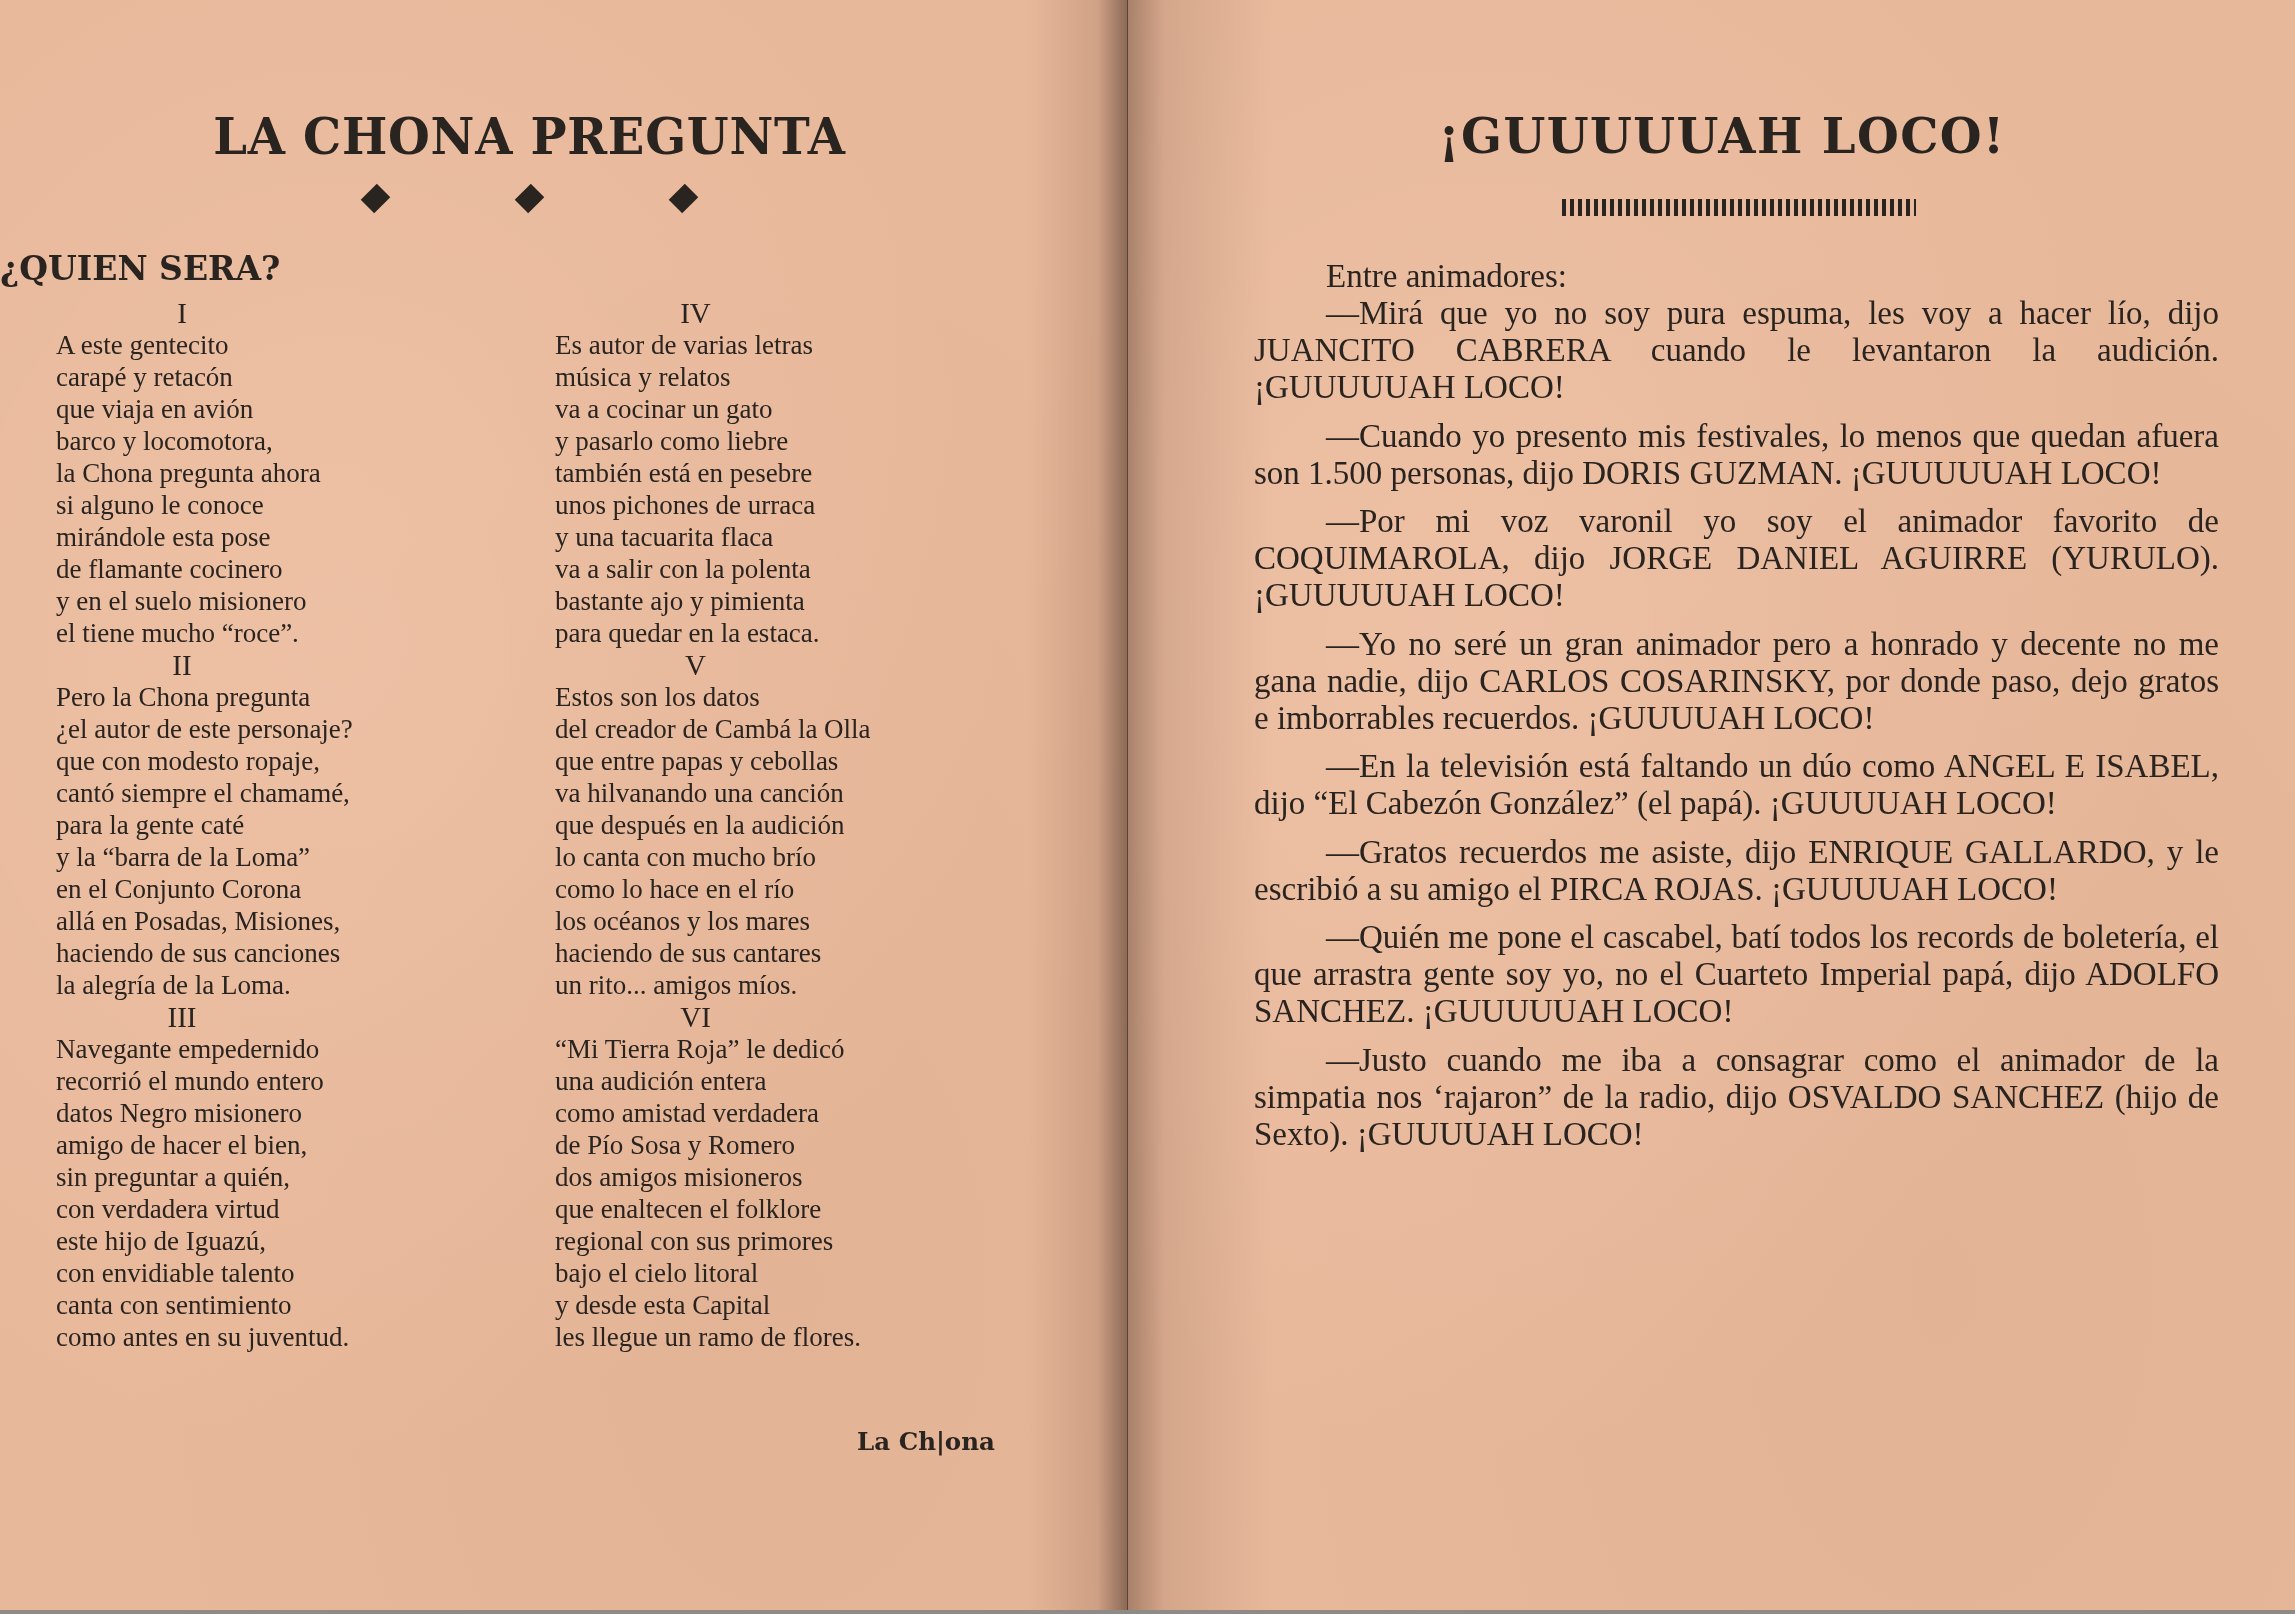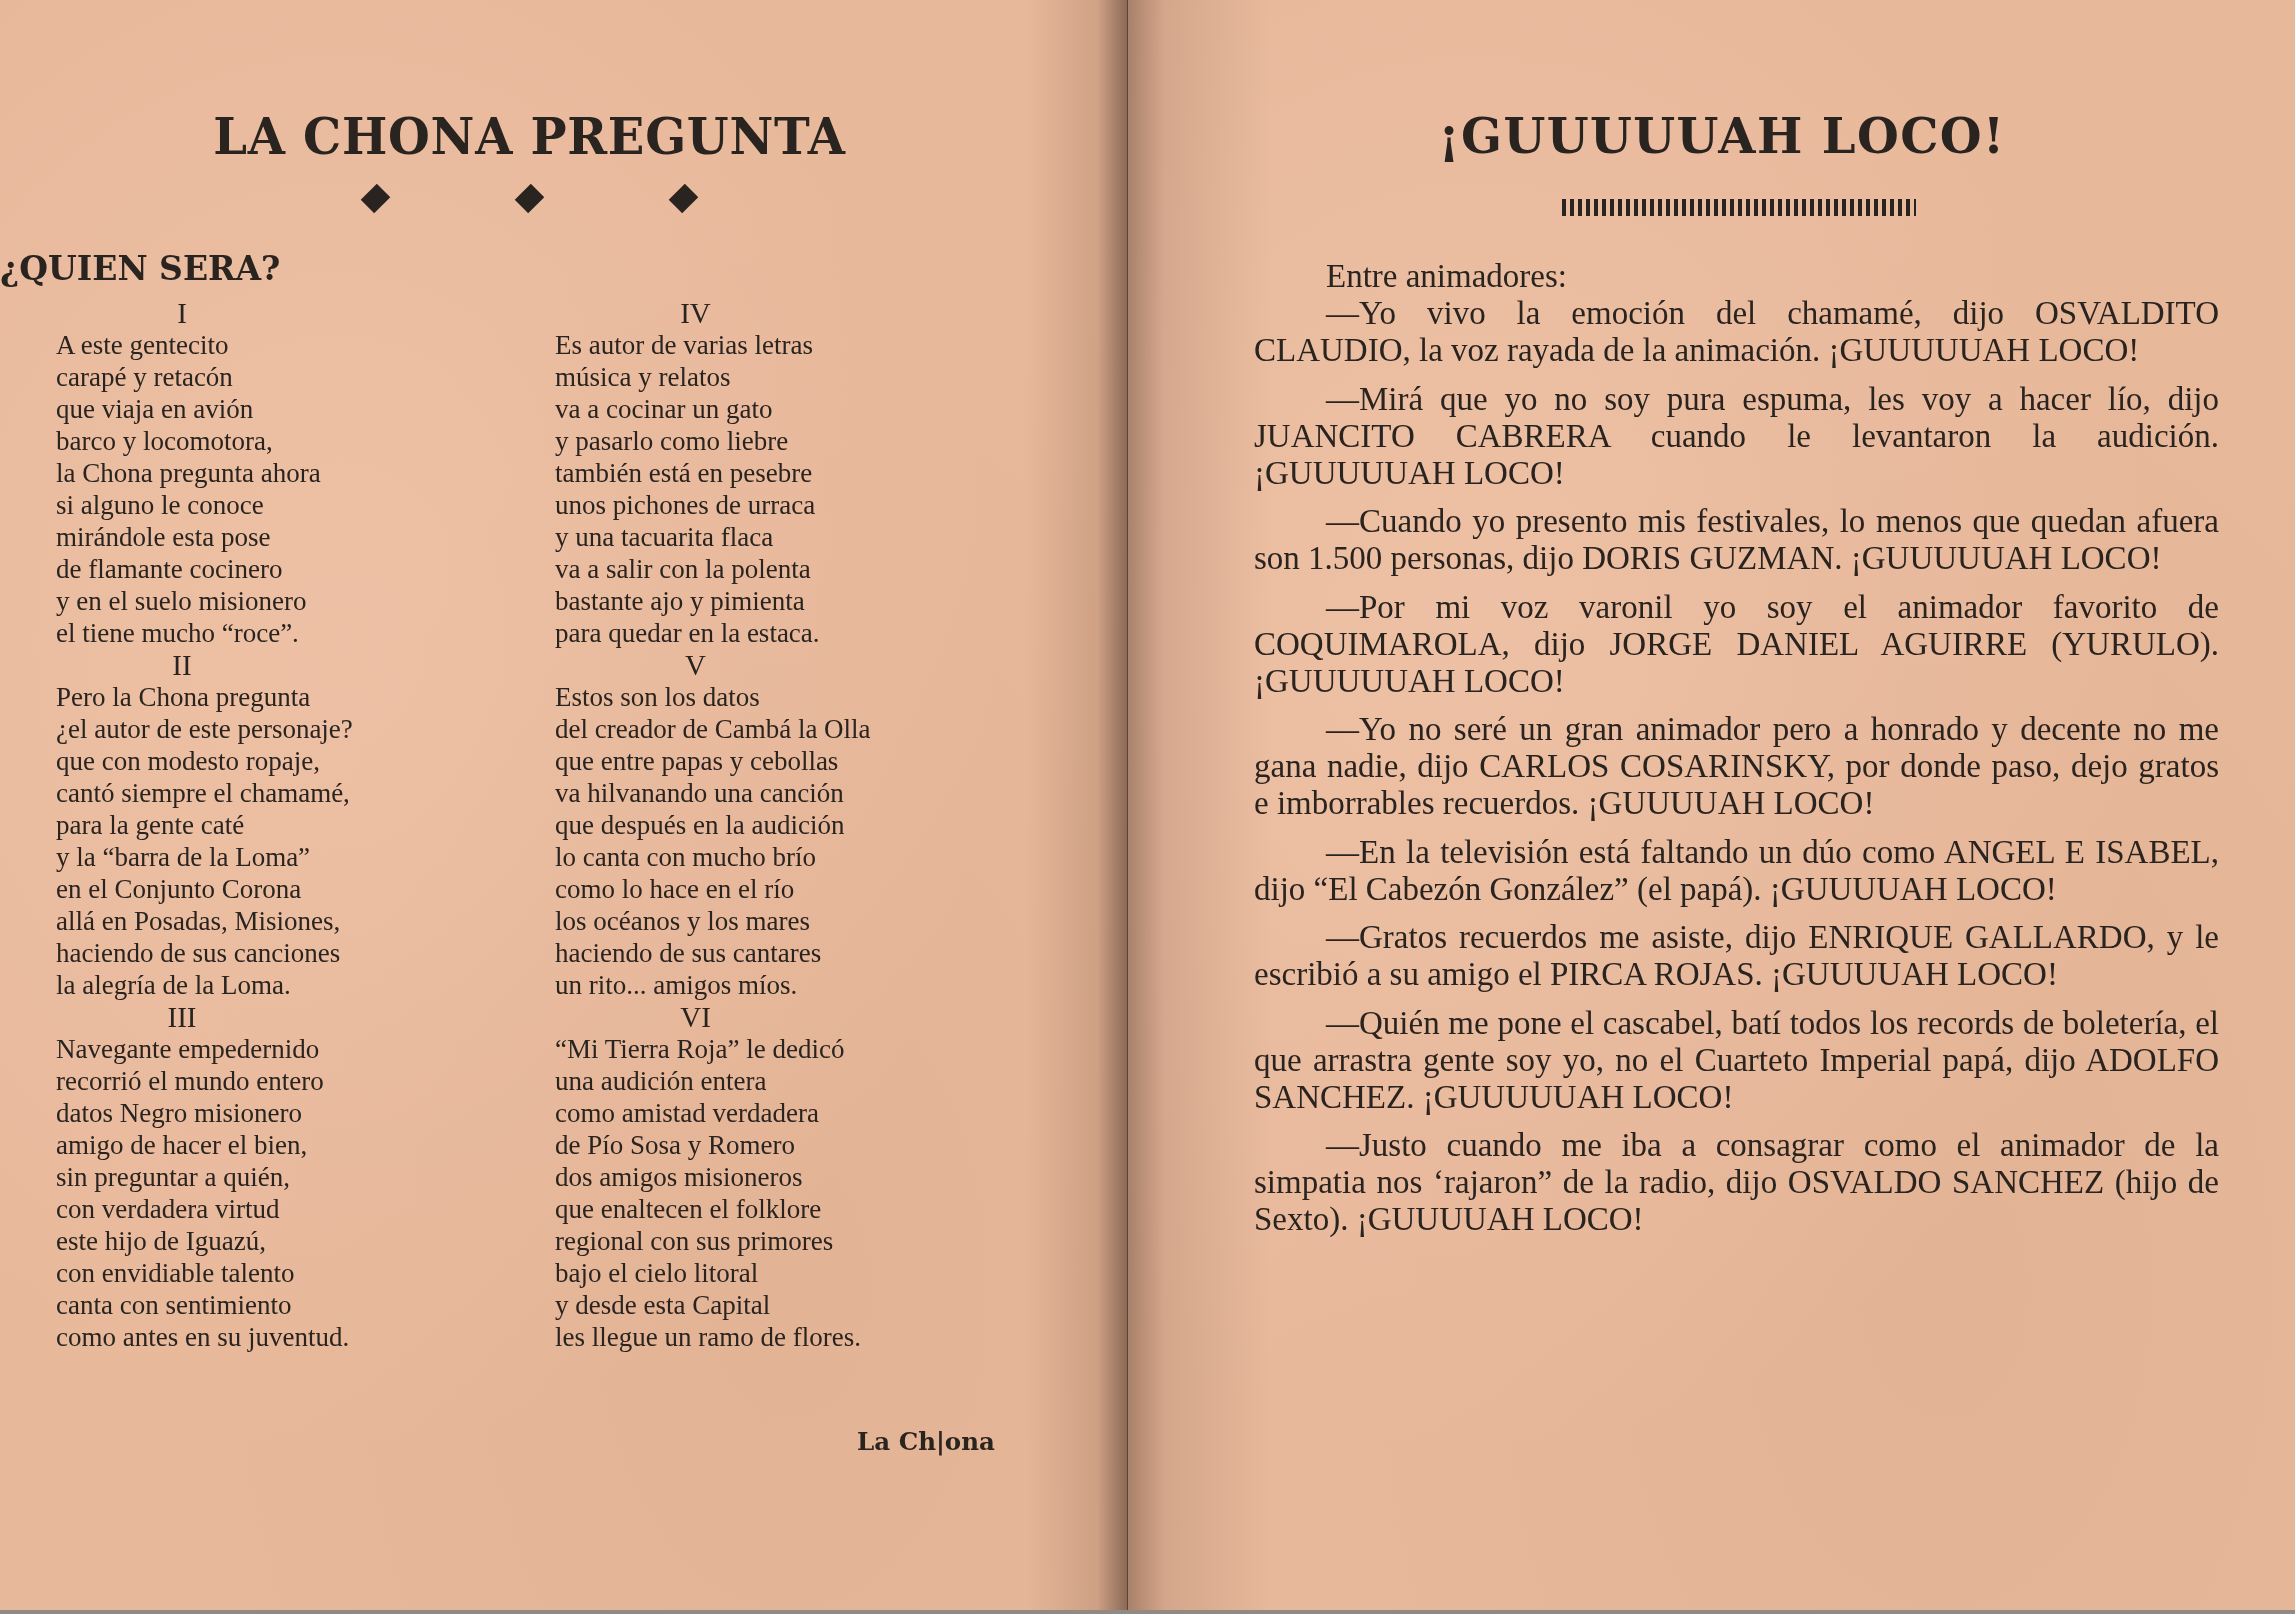--- a/index.html
+++ b/index.html
@@ -171,21 +171,20 @@
   </div>
 
   <div class="gutter-line"></div>
 
   <div class="page right"></div>
   <div class="r-title">¡GUUUUUAH LOCO!</div>
   <div class="bar-ornament"></div>
   <div class="r-body">
     <p class="intro">Entre animadores:</p>
     <div id="r-paras">
-        <p>—Yo vivo la emoción del chamamé, dijo OSVALDITO CLAUDIO, la voz rayada de la animación. ¡GUUUUUAH LOCO!</p>
         <p>—Mirá que yo no soy pura espuma, les voy a hacer lío, dijo JUANCITO CABRERA cuando le levantaron la audición. ¡GUUUUUAH LOCO!</p>
         <p>—Cuando yo presento mis festivales, lo menos que quedan afuera son 1.500 personas, dijo DORIS GUZMAN. ¡GUUUUUAH LOCO!</p>
         <p>—Por mi voz varonil yo soy el animador favorito de COQUIMAROLA, dijo JORGE DANIEL AGUIRRE (YURULO). ¡GUUUUUAH LOCO!</p>
         <p>—Yo no seré un gran animador pero a honrado y decente no me gana nadie, dijo CARLOS COSARINSKY, por donde paso, dejo gratos e imborrables recuerdos. ¡GUUUUAH LOCO!</p>
         <p>—En la televisión está faltando un dúo como ANGEL E ISABEL, dijo “El Cabezón González” (el papá). ¡GUUUUAH LOCO!</p>
         <p>—Gratos recuerdos me asiste, dijo ENRIQUE GALLARDO, y le escribió a su amigo el PIRCA ROJAS. ¡GUUUUAH LOCO!</p>
         <p>—Quién me pone el cascabel, batí todos los records de boletería, el que arrastra gente soy yo, no el Cuarteto Imperial papá, dijo ADOLFO SANCHEZ. ¡GUUUUUAH LOCO!</p>
         <p>—Justo cuando me iba a consagrar como el animador de la simpatia nos ‘rajaron” de la radio, dijo OSVALDO SANCHEZ (hijo de Sexto). ¡GUUUUAH LOCO!</p>
       </div>
   </div>

